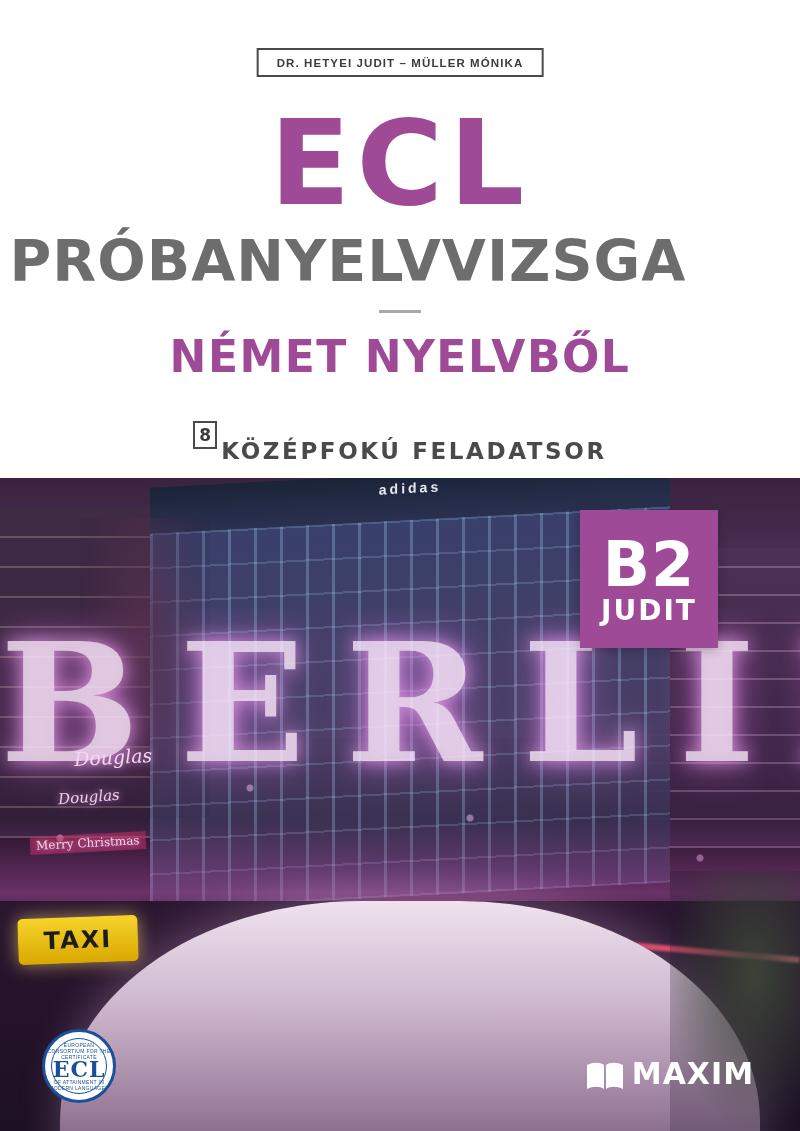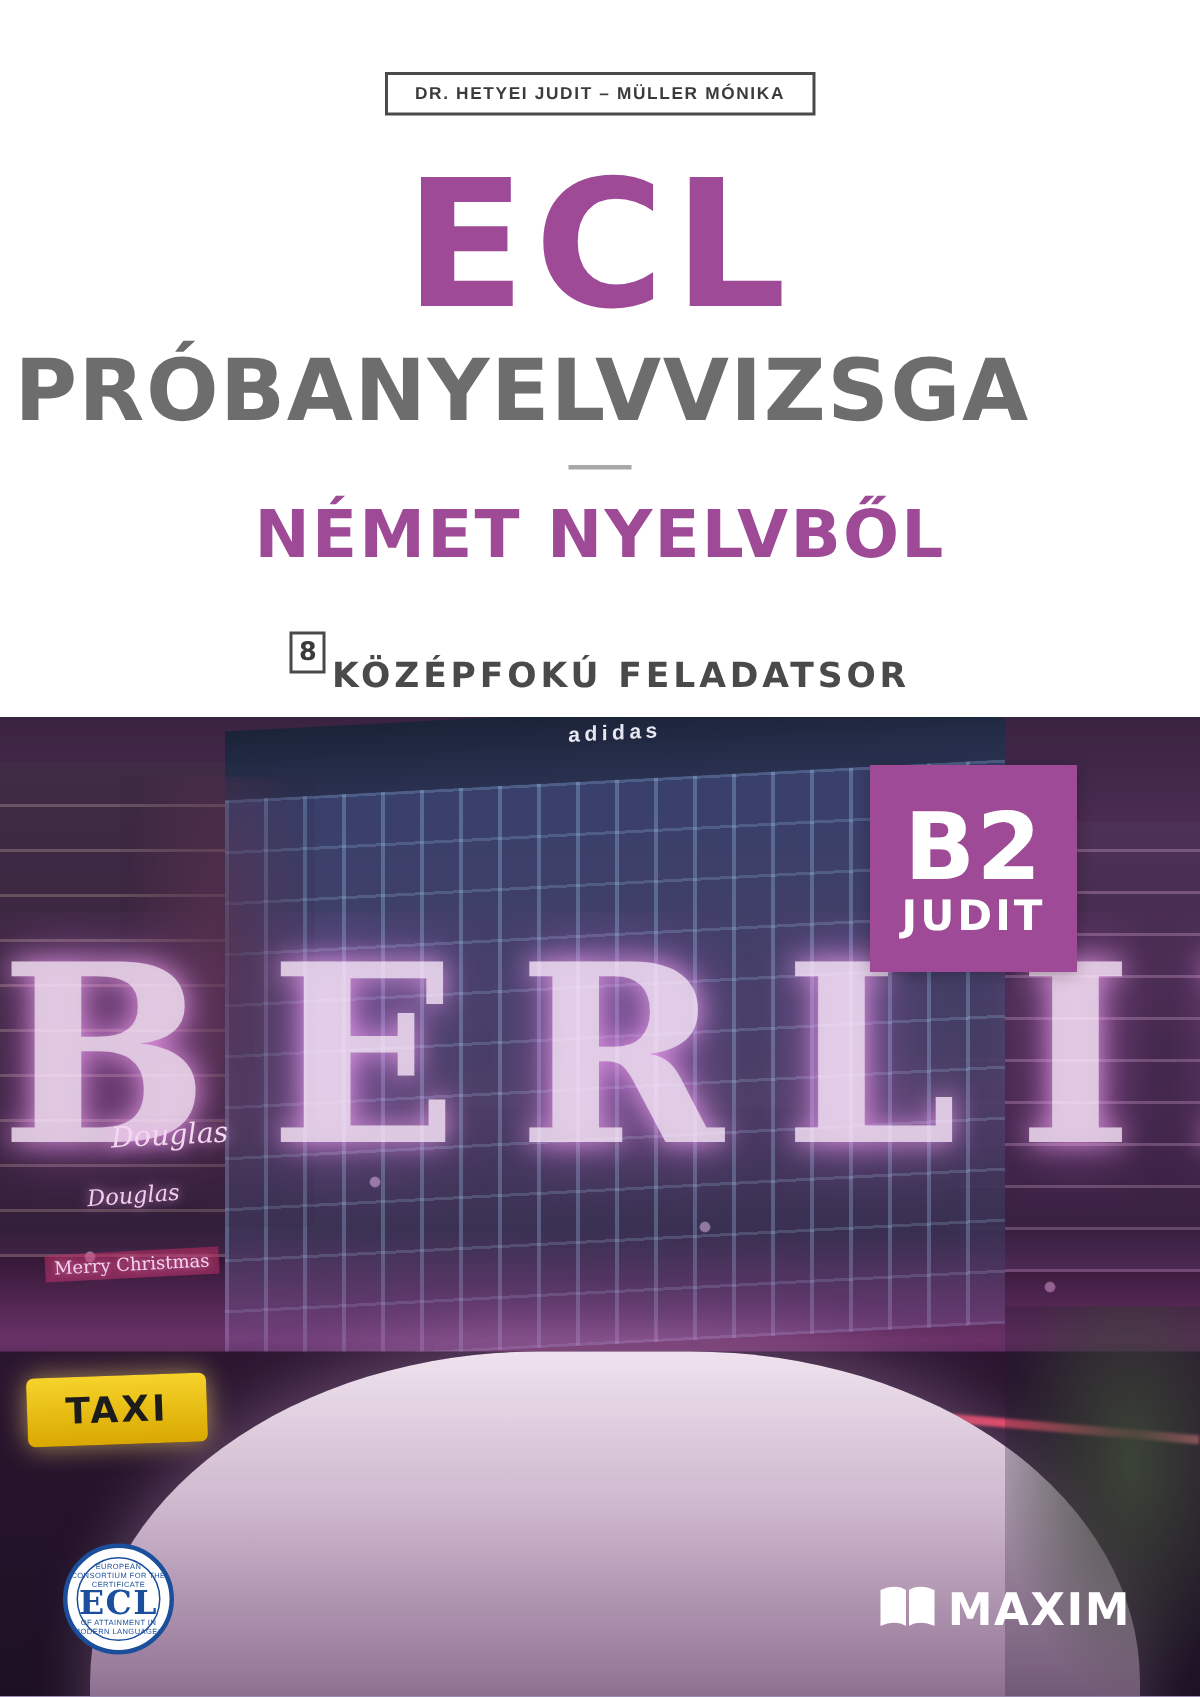--- a/index.html
+++ b/index.html
@@ -391,21 +391,21 @@
     color: #1b4f9c;
     letter-spacing: .3px;
   }
 
   
   .maxim {
     position: absolute;
     right: 46px;
     bottom: 40px;
     display: flex;
-    align-items: flex-start;
+    align-items: flex-end;
     gap: 8px;
   }
   .maxim-book {
     width: 38px;
     height: 30px;
   }
   .maxim-text {
     color: #ffffff;
     font-size: 30px;
     font-weight: bold;

